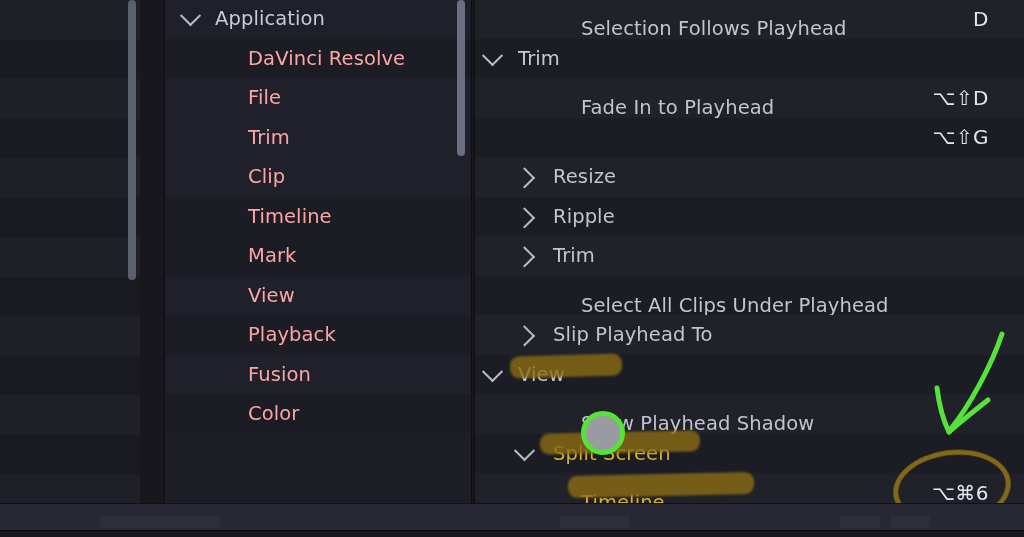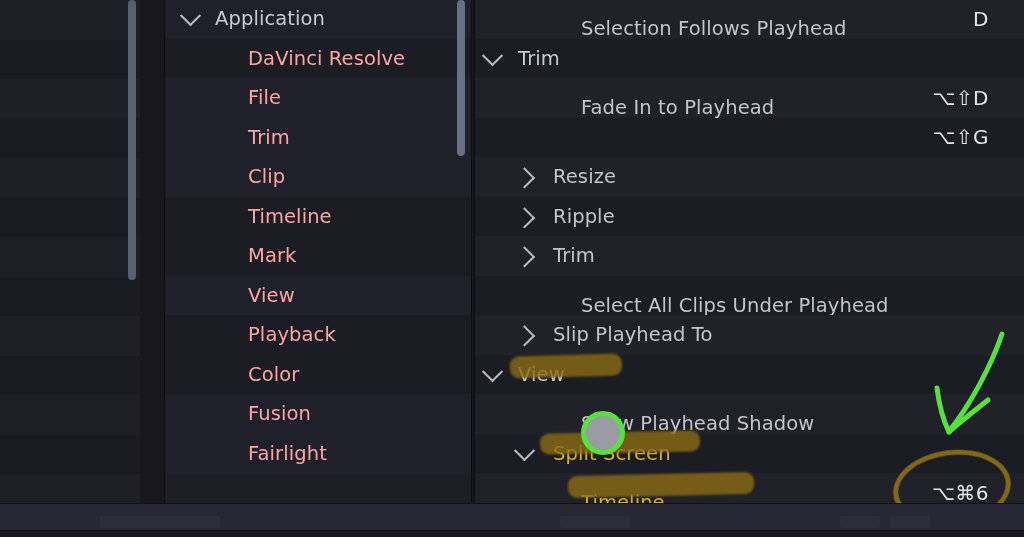--- a/index.html
+++ b/index.html
@@ -278,28 +278,25 @@
         </div>
         <div class="side-item lvl1 even">
           <span class="side-label">Mark</span>
         </div>
         <div class="side-item lvl1 odd">
           <span class="side-label">View</span>
         </div>
         <div class="side-item lvl1 even">
           <span class="side-label">Playback</span>
         </div>
+        <div class="side-item lvl1 odd">
+          <span class="side-label">Fusion</span>
+        </div>
         <div class="side-item lvl1 even">
           <span class="side-label">Color</span>
-        </div>
-        <div class="side-item lvl1 odd">
-          <span class="side-label">Fusion</span>
-        </div>
-        <div class="side-item lvl1 odd">
-          <span class="side-label">Fairlight</span>
         </div>
       </div>
     <div class="side-scroll-track">
       <div class="side-scroll-thumb"></div>
     </div>
   </div>
 
   <div class="shortcuts">
     <div id="shortcuts-list">
         <div class="sc-row lvl2 odd">

